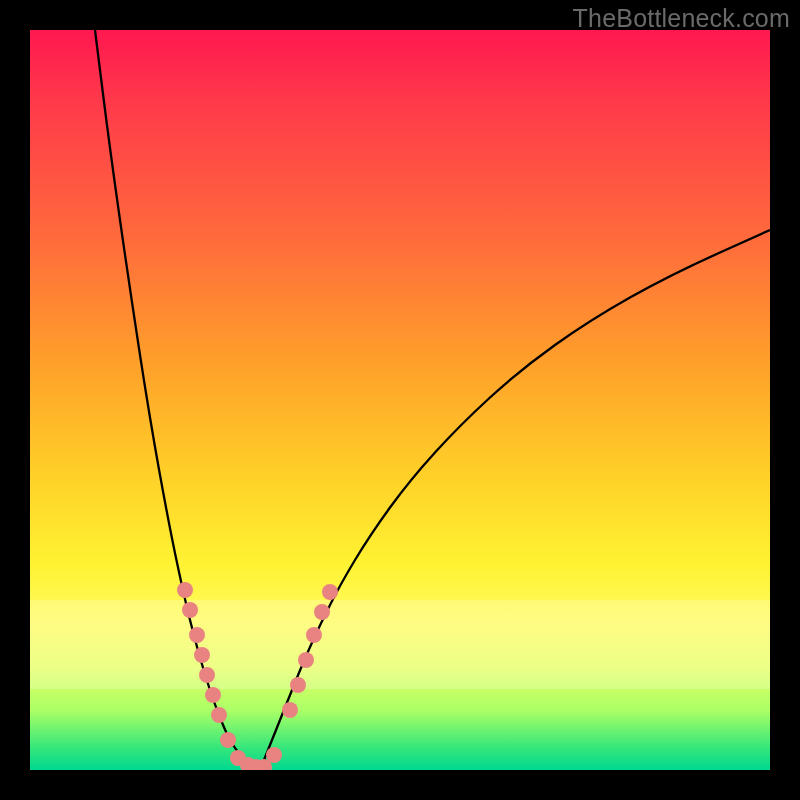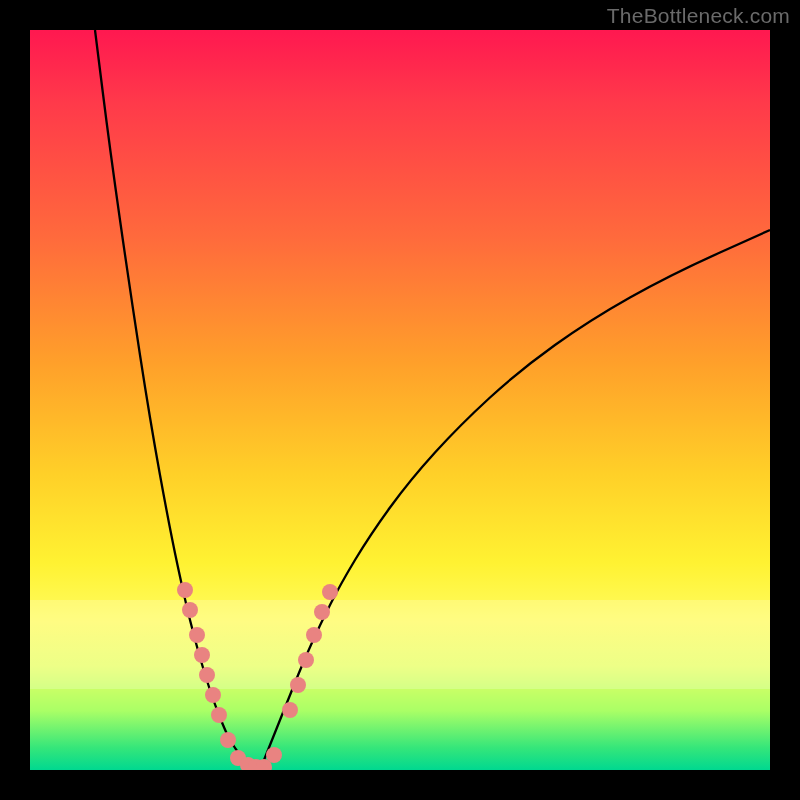--- a/index.html
+++ b/index.html
@@ -42,21 +42,21 @@
     position: absolute;
     left: 0;
     width: 100%;
     background: rgba(255,255,255,0.22);
   }
   .watermark {
     position: absolute;
     top: 4px;
     right: 10px;
     color: #6a6a6a;
-    font-size: 21px;
+    font-size: 25px;
     font-weight: 500;
     letter-spacing: 0.2px;
   }
   svg.curves {
     position: absolute;
     left: 0;
     top: 0;
   }
   .dot {
     fill: #e98381;

